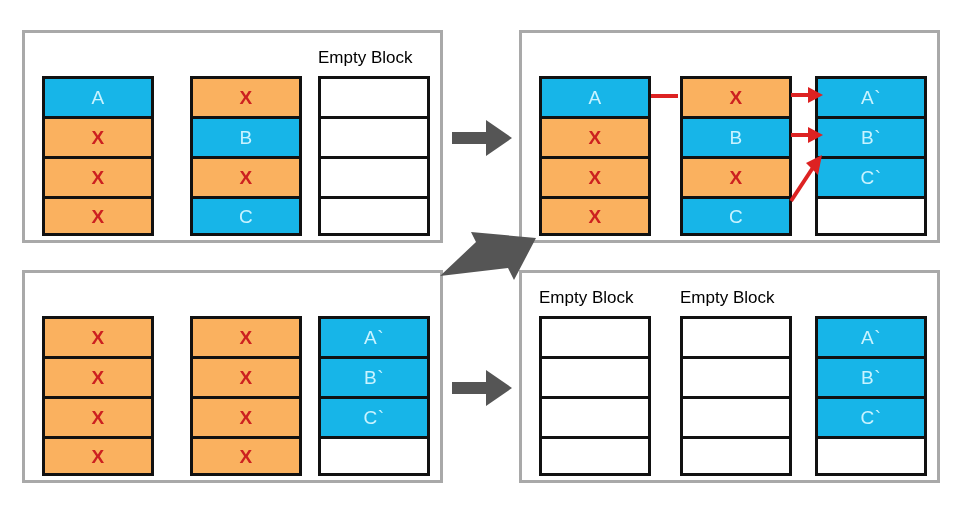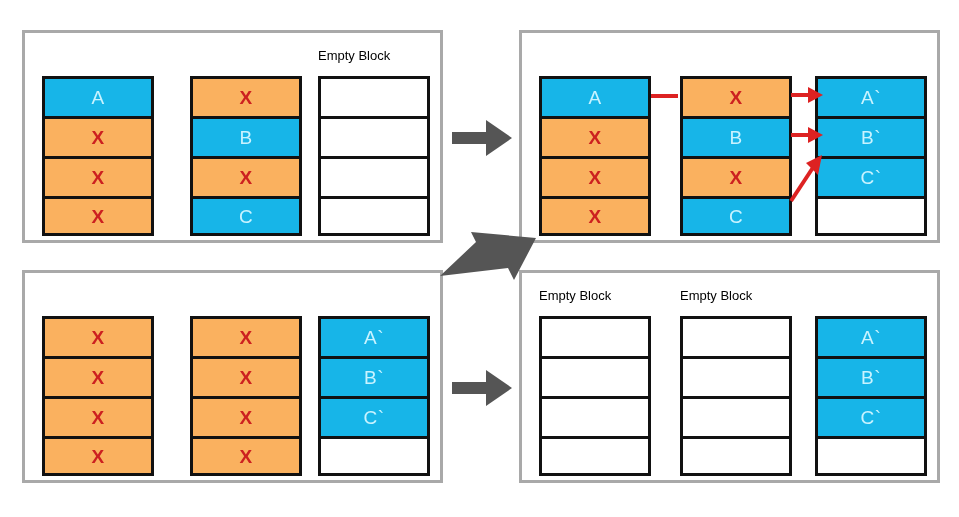--- a/index.html
+++ b/index.html
@@ -60,21 +60,21 @@
   .block.orange { background: #fab15f; color: #cc2020; font-weight: 700; }
   .block.empty  { background: #ffffff; color: transparent; }
 
   .block.cyan .glyph   { text-shadow: none; }
   .block.orange .glyph { color: #cc2020; }
 
   
   .stack-label {
     position: absolute;
     width: 150px;
-    font-size: 13px;
+    font-size: 17px;
     color: #000000;
     white-space: nowrap;
     line-height: 1;
   }
 
   
   .gray-arrow {
     position: absolute;
     overflow: visible;
   }

